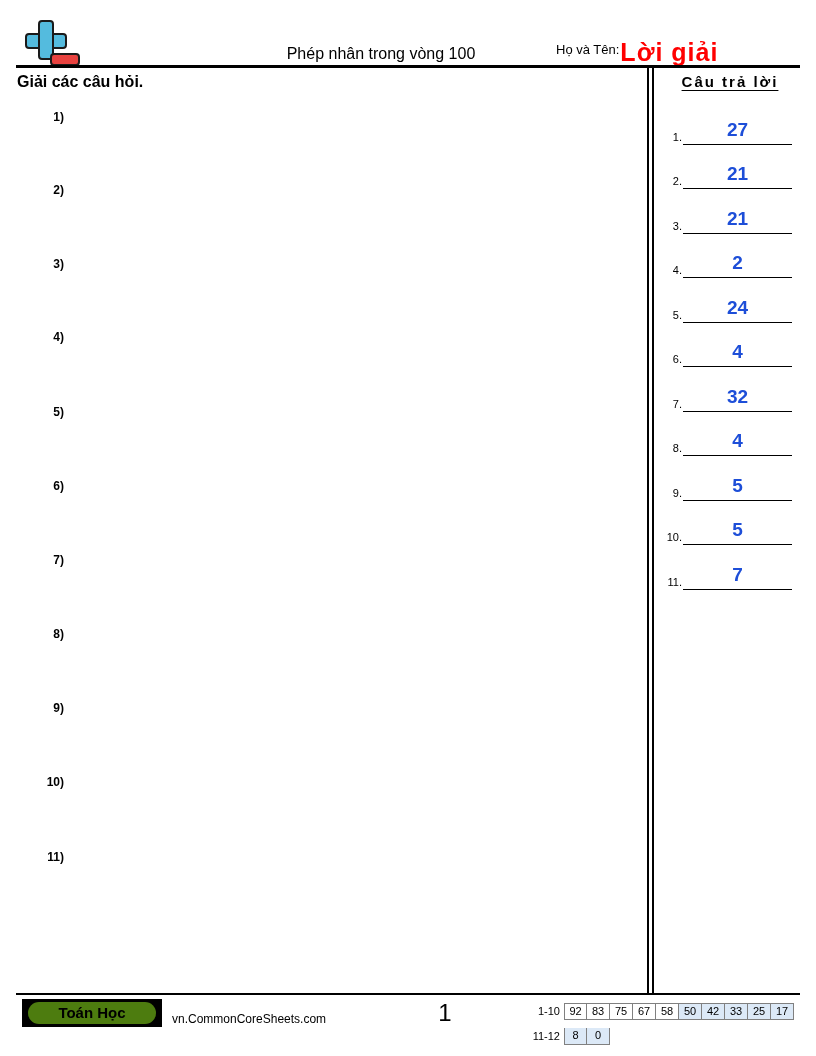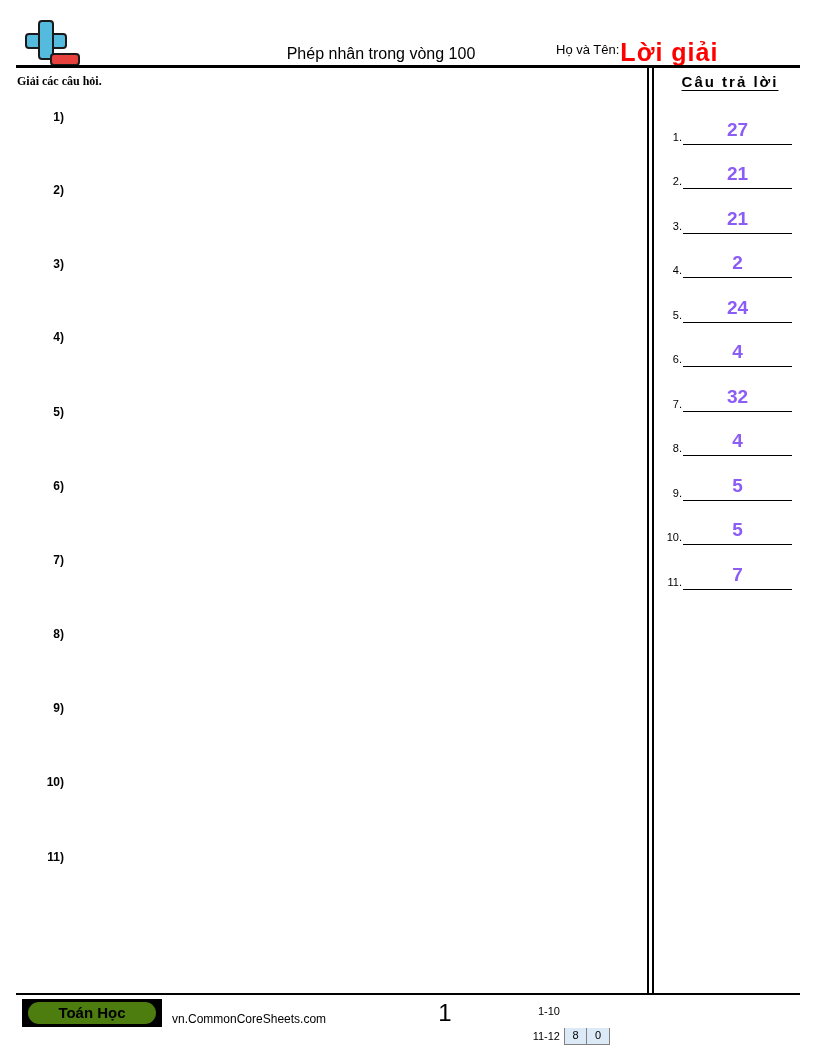--- a/index.html
+++ b/index.html
@@ -121,25 +121,24 @@
     width: 784px;
     height: 3px;
     background: #000000;
   }
 
   
   #instructions {
     position: absolute;
     left: 17px;
     top: 74px;
-    font-size: 12px;
+    font-size: 16px;
     font-weight: bold;
     line-height: 15px;
     white-space: nowrap;
-    font-family: Liberation Serif, serif;
   }
 
   
   #divider {
     position: absolute;
     left: 647px;
     top: 66px;
     width: 7px;
     height: 927px;
   }
@@ -240,21 +239,21 @@
     background: #000000;
   }
   .answer-value {
     position: absolute;
     left: 27px;
     bottom: 7px;
     width: 109px;
     text-align: center;
     font-size: 19px;
     font-weight: bold;
-    color: #8b5cf6;
+    color: #1d4ed8;
     line-height: 22px;
     margin-top: 32px;
   }
 
   
   #footer-rule {
     position: absolute;
     left: 16px;
     top: 993px;
     width: 784px;
@@ -499,20 +498,32 @@
     </div>
   </div>
 
   <div id="site-url">vn.CommonCoreSheets.com</div>
 
   <div id="page-number">1</div>
 
   <div id="score-table">
       <div class="score-row">
         <div class="score-label">1-10</div>
+        <div class="score-cells">
+          <div class="score-cell first">92</div>
+          <div class="score-cell">83</div>
+          <div class="score-cell">75</div>
+          <div class="score-cell">67</div>
+          <div class="score-cell">58</div>
+          <div class="score-cell shaded">50</div>
+          <div class="score-cell shaded">42</div>
+          <div class="score-cell shaded">33</div>
+          <div class="score-cell shaded">25</div>
+          <div class="score-cell shaded">17</div>
+        </div>
       </div>
       <div class="score-row second">
         <div class="score-label">11-12</div>
         <div class="score-cells">
           <div class="score-cell first shaded">8</div>
           <div class="score-cell shaded">0</div>
         </div>
       </div>
     </div>
 

